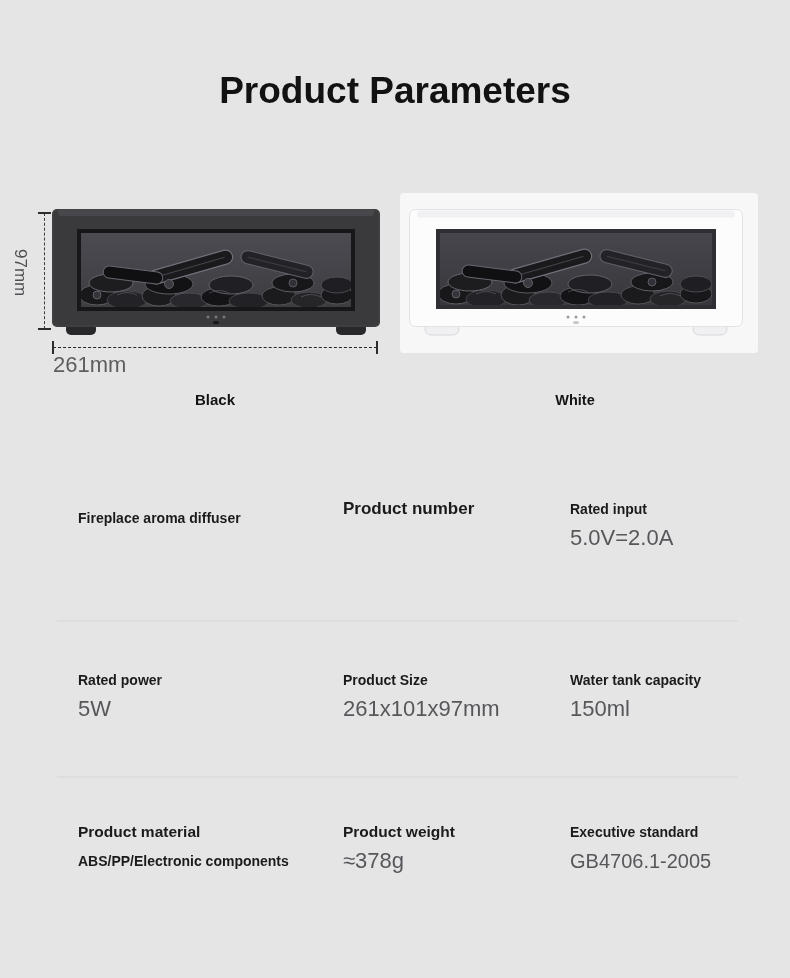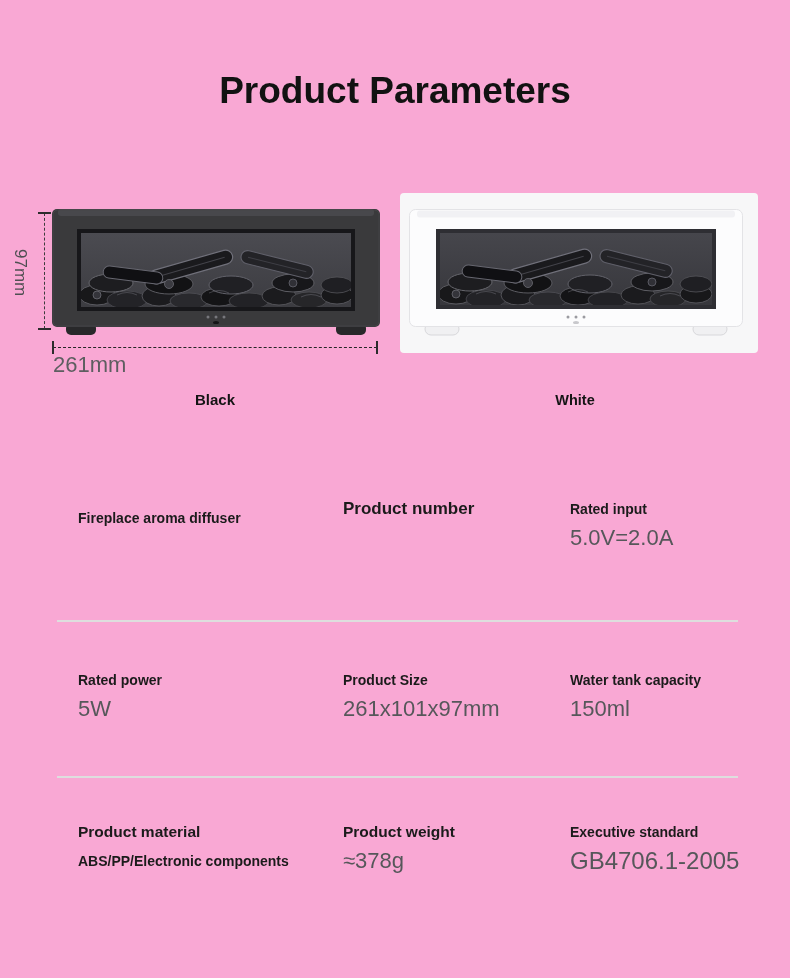--- a/index.html
+++ b/index.html
@@ -1,17 +1,17 @@
 <!DOCTYPE html>
 <html><head>
 <meta charset="utf-8">
 <style>
   html,body { margin:0; padding:0; background:#ffffff; }
   #page {
-    position:relative; width:790px; height:978px; background:#f9a8d4;
+    position:relative; width:790px; height:978px; background:#e5e5e5;
     font-family:"Liberation Sans", sans-serif; overflow:hidden;
   }
   
   .title {
     position:absolute; top:70px; left:0; width:100%;
     text-align:center; font-size:37px; font-weight:800; color:#121212;
   }
   
   .photo-bg-white {
     position:absolute; left:400px; top:193px; width:358px; height:160px;
@@ -56,21 +56,21 @@
   .spec-cell { position:absolute; top:0; white-space:nowrap; }
   .cell-0 { left:0; } .cell-1 { left:265px; } .cell-2 { left:492px; }
   .spec-label { font-size:14px; font-weight:700; color:#1b1b1b; line-height:20px; }
   .label-lg { font-size:17px; }
   .label-md { font-size:15.5px; }
   .spec-value {
     margin-top:6px; font-size:22px; color:#56575a; font-weight:400; line-height:26px;
   }
   #spec-row-0 .spec-value { }
   .value-dark { font-size:14px; font-weight:700; color:#1b1b1b; }
-  .value-md { font-size:24px;text-align:center; }
+  .value-md { font-size:20px;text-align:center; }
   .divider {
     position:absolute; left:57px; width:681px; height:1.5px; background:#dedede;
   }
   #divider-0 { top:620px; }
   #divider-1 { top:776px; }
 </style>
 </head>
 <body>
 
 <div id="page">

